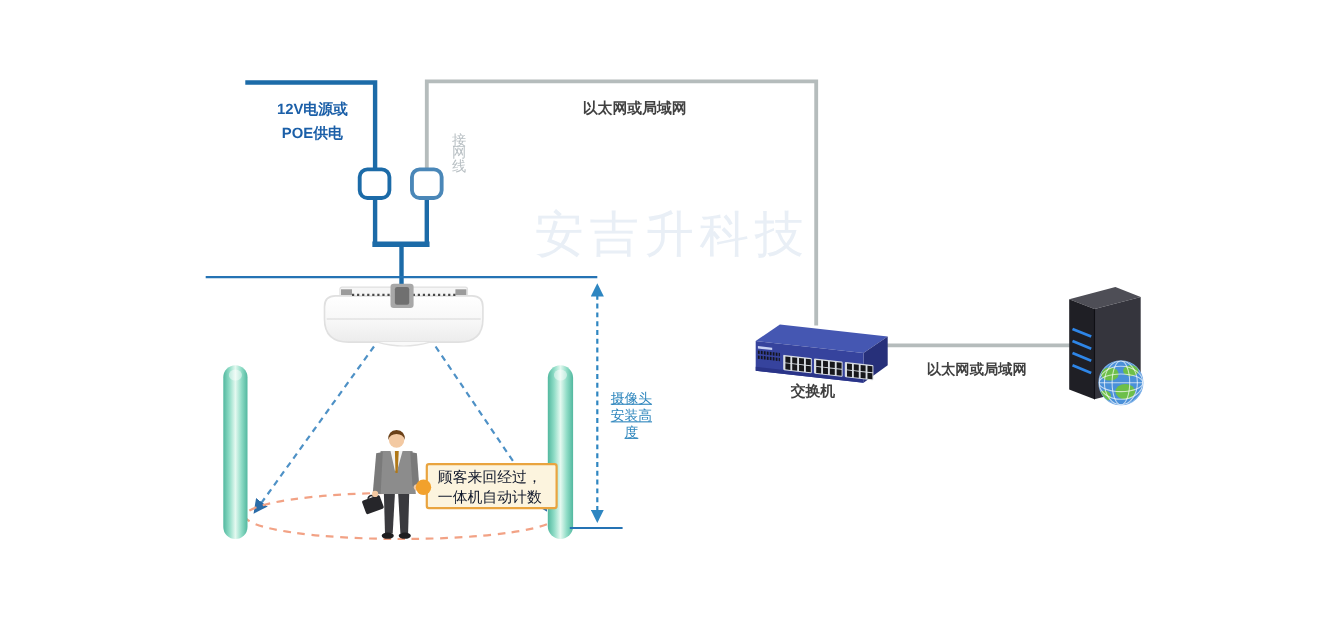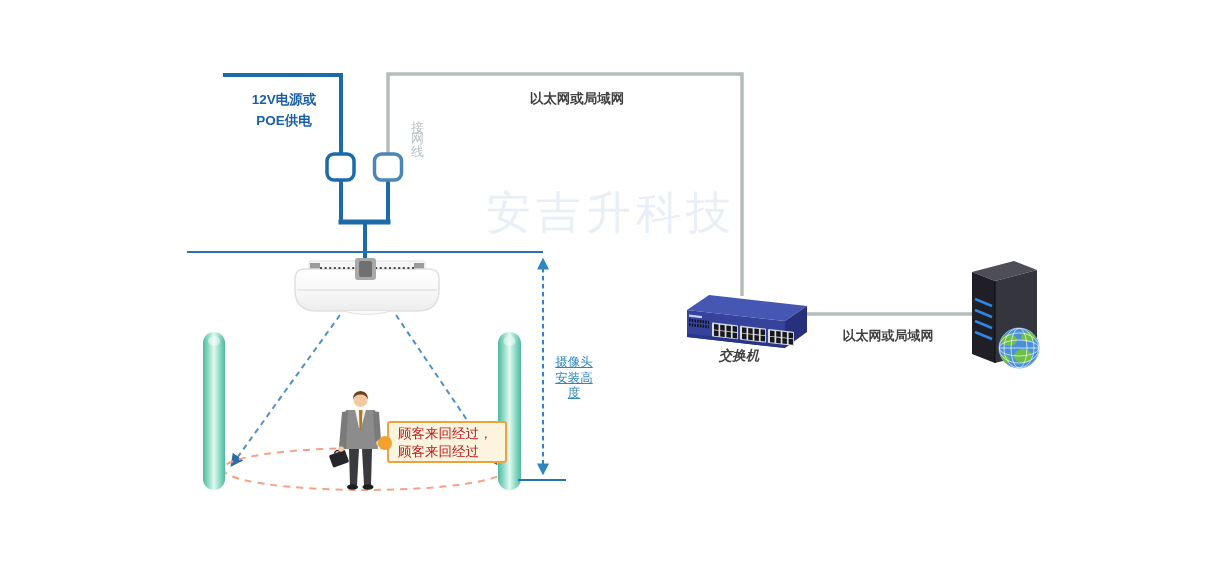--- a/index.html
+++ b/index.html
@@ -8,27 +8,27 @@
   .stage{position:absolute;inset:0;width:1214px;height:478px;}
   .gfx{position:absolute;left:0;top:0;z-index:1;}
   .lbl{position:absolute;z-index:2;color:#404040;font-weight:bold;font-size:13px;line-height:16px;}
   .lbl span{display:block;}
   .lbl-power{left:228px;top:89px;width:112px;text-align:center;font-size:13.5px;line-height:21px;color:#1b5fa8;}
   .lbl-cable{left:409px;top:110px;writing-mode:vertical-lr;letter-spacing:12px;
              color:#b9c0c4;font-weight:normal;font-size:13px;}
   .lbl-eth-top{left:502px;top:91px;width:150px;text-align:center;font-size:13.5px;}
   .lbl-height{left:547px;top:355px;width:54px;text-align:center;font-weight:normal;
               font-size:12.5px;line-height:15.5px;color:#2e86bd;text-decoration:underline;}
-  .lbl-switch{left:707px;top:348px;width:64px;text-align:center;font-size:13.5px;font-style:italic;}
+  .lbl-switch{left:707px;top:348px;width:64px;text-align:center;font-size:13.5px;}
   .lbl-eth-right{left:834px;top:328px;width:108px;text-align:center;font-size:13px;}
   .watermark{position:absolute;left:486px;top:183px;z-index:0;font-size:45px;
              letter-spacing:5px;color:#e9eff6;white-space:nowrap;font-weight:normal;}
   .callout{position:absolute;left:387px;top:421px;width:120px;height:42px;z-index:3;
            box-sizing:border-box;background:#fcf4de;border:2px solid #e9a43f;border-radius:3px;
-           padding:2px 0 15px 9px;font-size:13.5px;line-height:18px;color:#b91c1c;}
+           padding:2px 0 15px 9px;font-size:13.5px;line-height:18px;color:#0f172a;}
   .callout-dot{position:absolute;left:-11px;top:13px;width:14px;height:14px;
                border-radius:50%;background:#f2a12c;}
 </style>
 </head>
 <body>
 
 <div class="stage">
 
   <div class="watermark">安吉升科技</div>
 
@@ -194,16 +194,16 @@
     <span>度</span>
   </div>
 
   <div class="lbl lbl-switch">交换机</div>
 
   <div class="lbl lbl-eth-right">以太网或局域网</div>
 
   <div class="callout">
     <span class="callout-dot"></span>
     <div>顾客来回经过，</div>
-    <div>顾客来回经过</div>
+    <div>一体机自动计数</div>
   </div>
 
 </div>
 
 </body></html>

